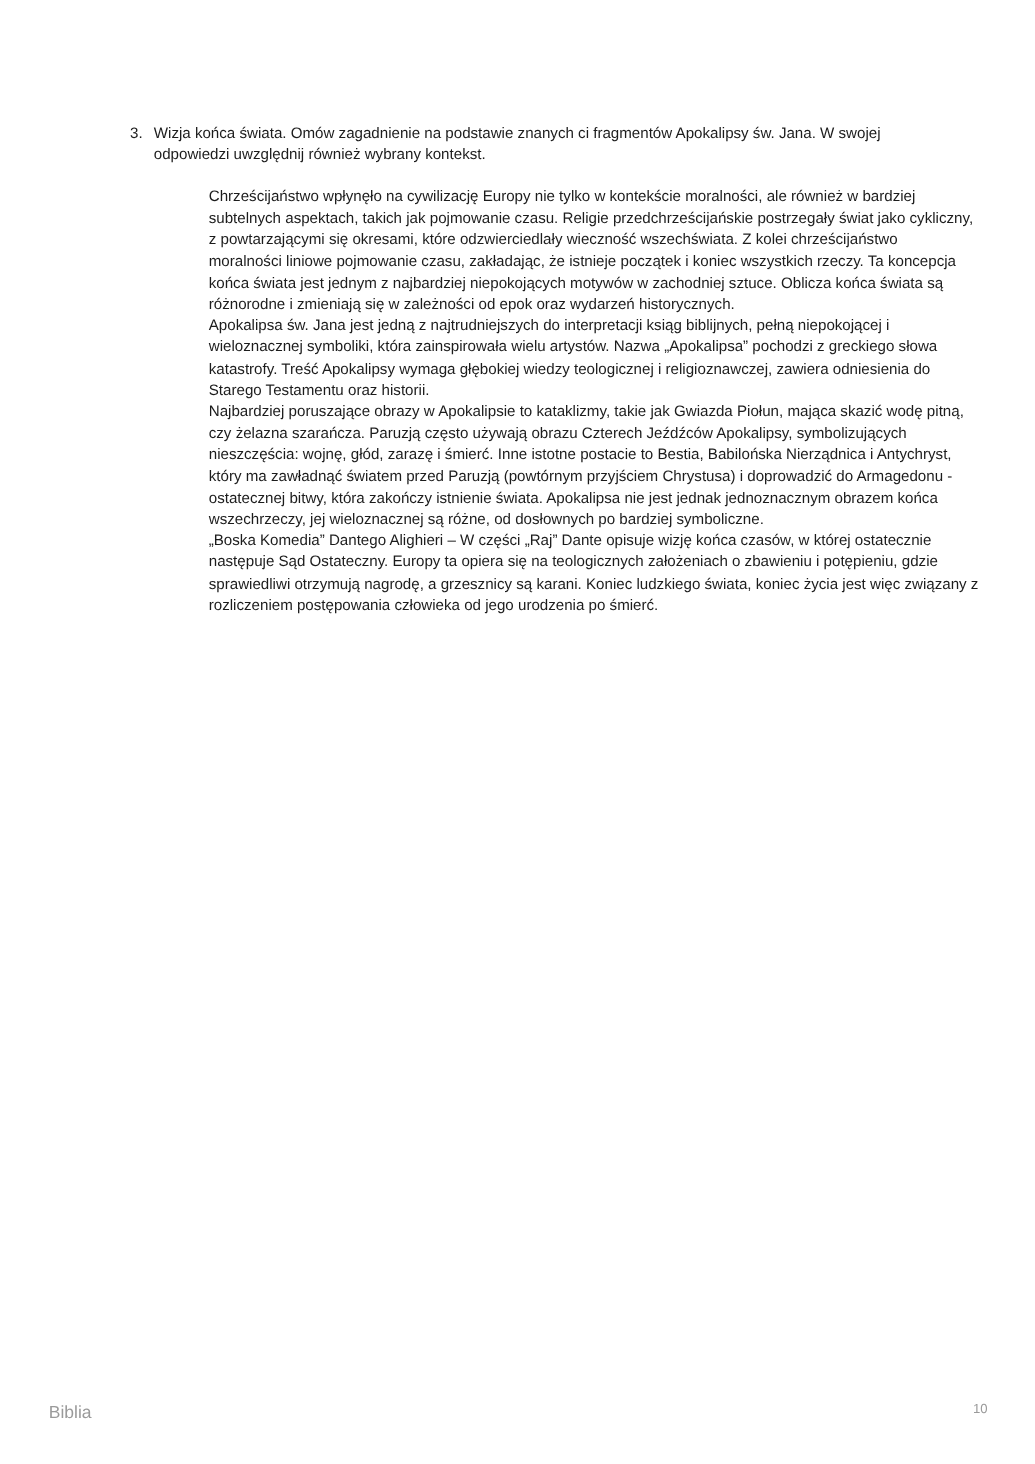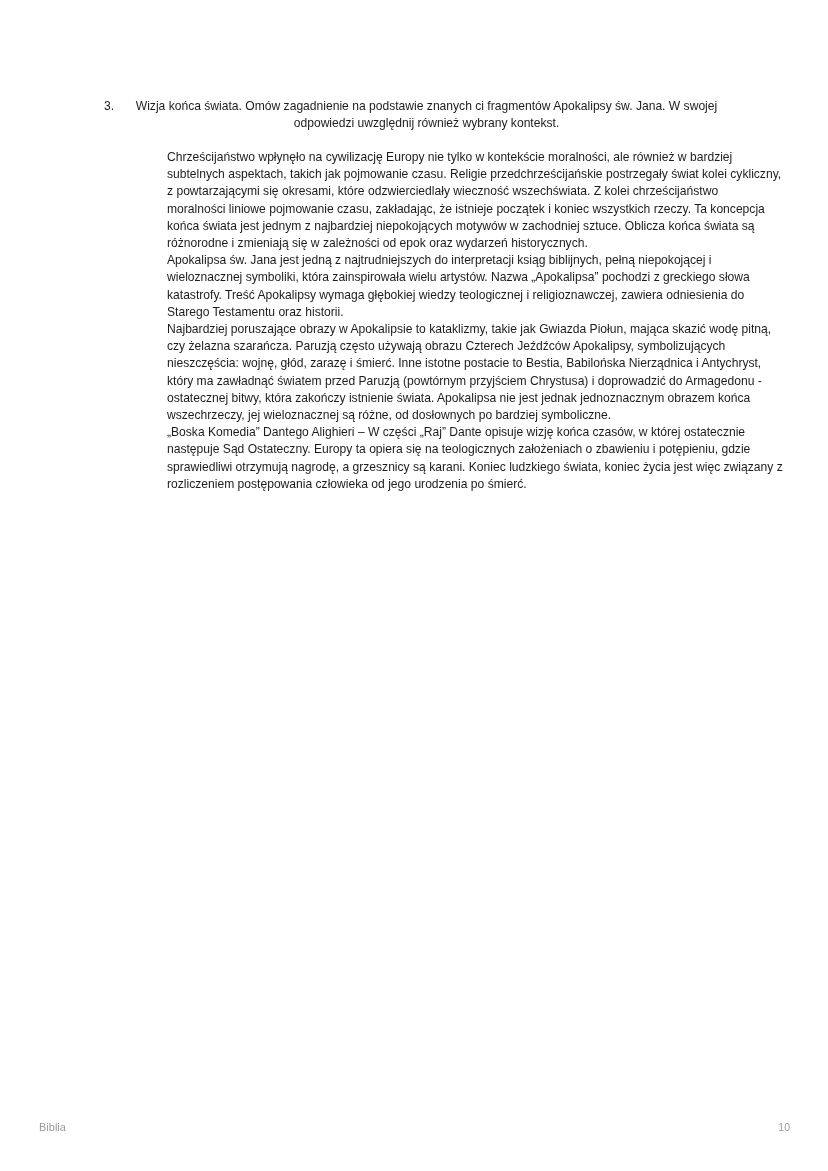--- a/index.html
+++ b/index.html
@@ -27,22 +27,21 @@
       width: 640px;
       font-size: 12.1px;
       line-height: 17.2px;
     }
     .q-num {
       position: absolute;
       left: 0;
       top: 0;
     }
     .q-text {
-      margin-left: 5px;
-      text-align: center;
+      margin-left: 19px;
     }
     .answer {
       position: absolute;
       left: 119px;
       top: 149px;
       width: 640px;
       font-size: 12.1px;
       line-height: 17.2px;
       margin-left: 48px;
     }
@@ -50,21 +49,21 @@
       margin: 0;
     }
     .line {
       display: block;
       white-space: nowrap;
     }
     .footer-left {
       position: absolute;
       left: 39px;
       top: 1121px;
-      font-size: 11px;
+      font-size: 14px;
       color: #9a9a9a;
     }
     .footer-right {
       position: absolute;
       right: 38px;
       top: 1121px;
       font-size: 10.5px;
       color: #9a9a9a;
     }
   </style>
@@ -77,21 +76,21 @@
     <span class="q-num">3.</span>
     <div class="q-text">
       <span class="line">Wizja końca świata. Omów zagadnienie na podstawie znanych ci fragmentów Apokalipsy św. Jana. W swojej</span>
       <span class="line">odpowiedzi uwzględnij również wybrany kontekst.</span>
     </div>
   </div>
 
   <div class="answer">
     <p class="para">
       <span class="line">Chrześcijaństwo wpłynęło na cywilizację Europy nie tylko w kontekście moralności, ale również w bardziej</span>
-      <span class="line">subtelnych aspektach, takich jak pojmowanie czasu. Religie przedchrześcijańskie postrzegały świat kolei cykliczny,</span>
+      <span class="line">subtelnych aspektach, takich jak pojmowanie czasu. Religie przedchrześcijańskie postrzegały świat jako cykliczny,</span>
       <span class="line">z powtarzającymi się okresami, które odzwierciedlały wieczność wszechświata. Z kolei chrześcijaństwo</span>
       <span class="line">moralności liniowe pojmowanie czasu, zakładając, że istnieje początek i koniec wszystkich rzeczy. Ta koncepcja</span>
       <span class="line">końca świata jest jednym z najbardziej niepokojących motywów w zachodniej sztuce. Oblicza końca świata są</span>
       <span class="line">różnorodne i zmieniają się w zależności od epok oraz wydarzeń historycznych.</span>
     </p>
     <p class="para">
       <span class="line">Apokalipsa św. Jana jest jedną z najtrudniejszych do interpretacji ksiąg biblijnych, pełną niepokojącej i</span>
       <span class="line">wieloznacznej symboliki, która zainspirowała wielu artystów. Nazwa „Apokalipsa” pochodzi z greckiego słowa</span>
       <span class="line">katastrofy. Treść Apokalipsy wymaga głębokiej wiedzy teologicznej i religioznawczej, zawiera odniesienia do</span>
       <span class="line">Starego Testamentu oraz historii.</span>

